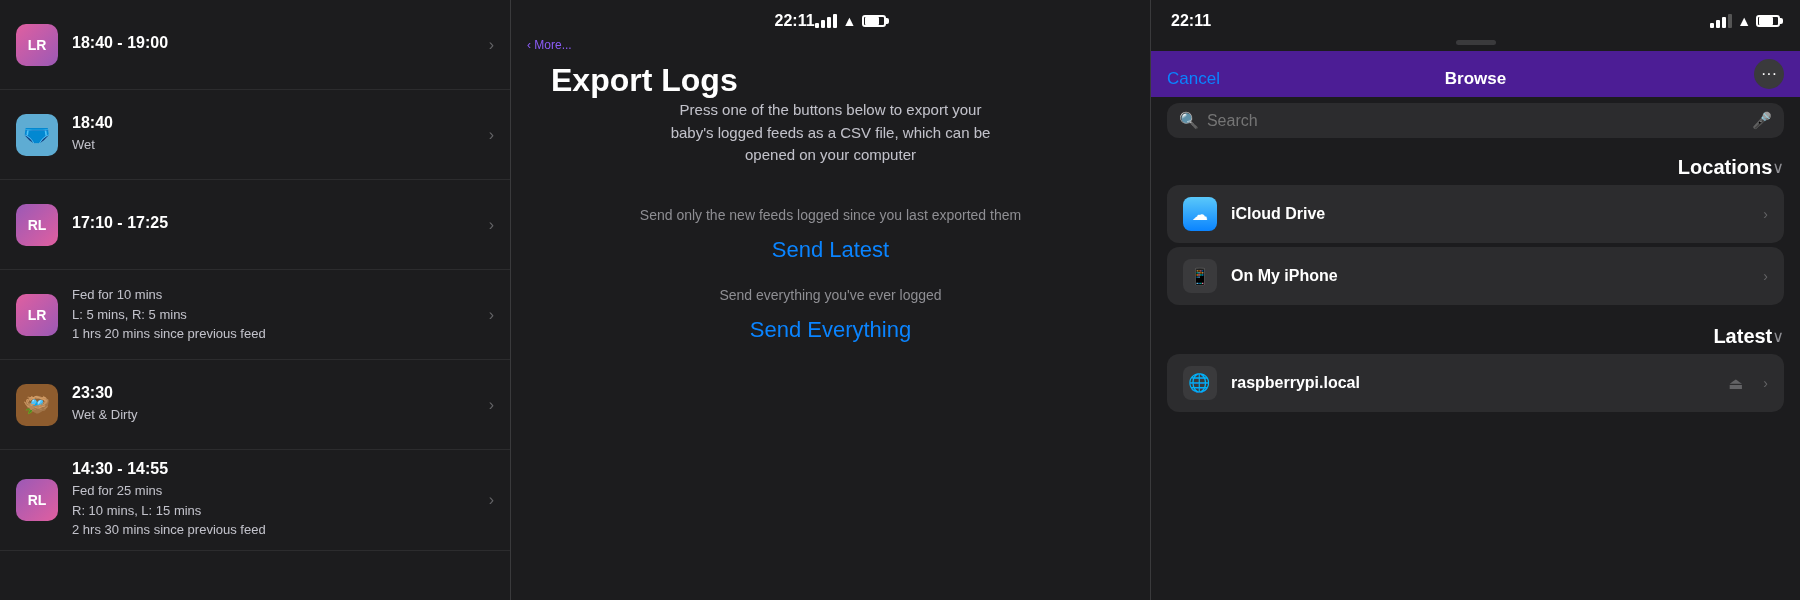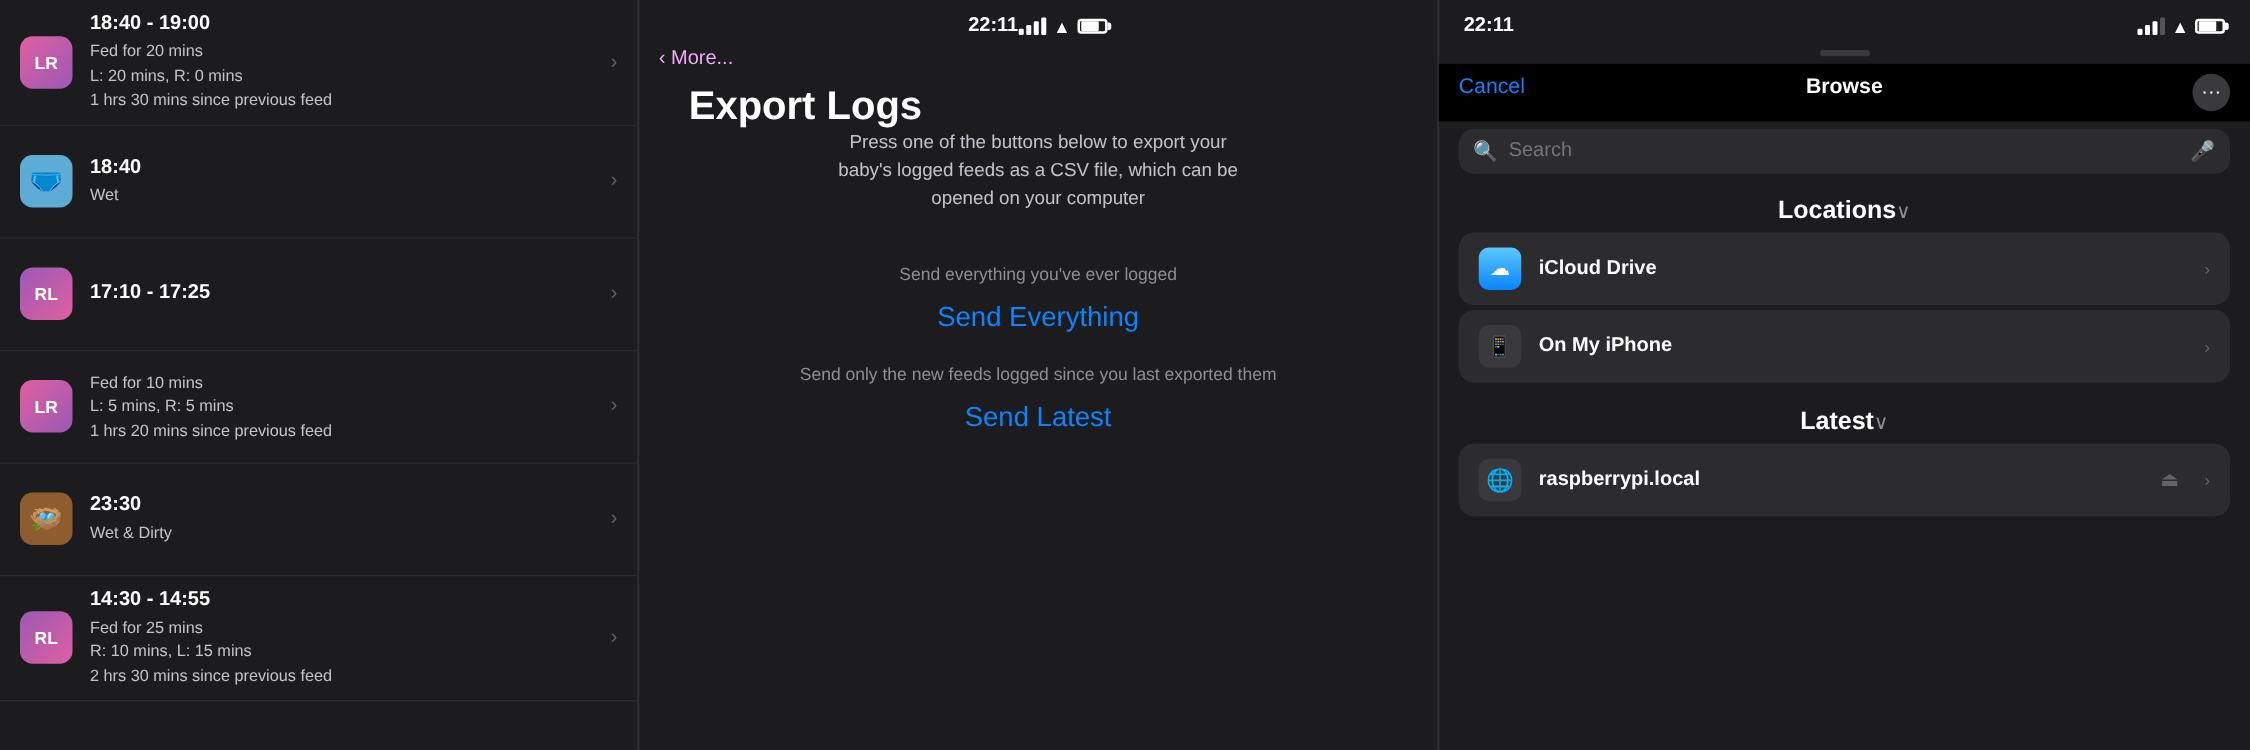--- a/index.html
+++ b/index.html
@@ -84,22 +84,22 @@
       font-size: 16px;
       font-weight: 600;
     }
     .status-icons {
       display: flex;
       gap: 6px;
       align-items: center;
     }
     .back-nav {
       padding: 4px 16px 0;
-      color: #f0abfc;
-      font-size: 16px;
+      color: #8b5cf6;
+      font-size: 12px;
       cursor: pointer;
     }
     .panel2-body {
       flex: 1;
       display: flex;
       flex-direction: column;
       align-items: center;
       padding: 10px 40px 20px;
     }
     .export-title {
@@ -200,23 +200,23 @@
       background: white;
       height: 8px;
       width: 70%;
       border-radius: 1px;
       margin-left: 1px;
     }
 
     
     .browse-header {
       display: flex;
-      align-items: flex-start;
+      align-items: flex-end;
       padding: 8px 16px;
-      background: #000000;
+      background: #4c1d95;
     }
     .browse-cancel {
       color: #0a84ff;
       font-size: 17px;
       cursor: pointer;
       flex: 1;
     }
     .browse-title {
       font-size: 17px;
       font-weight: 700;
@@ -259,21 +259,21 @@
       border: none;
       outline: none;
       color: #5eead4;
       font-size: 16px;
     }
     .mic-icon { color: #8e8e93; font-size: 16px; }
 
     
     .section-header {
       display: flex;
-      justify-content: center;
+      justify-content: flex-end;
       align-items: center;
       padding: 8px 16px 4px;
     }
     .section-title {
       font-size: 20px;
       font-weight: 700;
       color: white;
     }
     .section-chevron { color: #8e8e93; font-size: 16px; }
 
@@ -322,23 +322,20 @@
 <body>
 
 <div class="panel1">
 
   <div class="list-item">
     <div class="avatar avatar-lr">
       <span>LR</span>
     </div>
     <div class="item-content">
       <div class="item-title">18:40 - 19:00</div>
-      <div class="item-sub">
-        Fed for 20 mins<br>L: 20 mins, R: 0 mins<br>1 hrs 30 mins since previous feed
-      </div>
     </div>
     <span class="chevron-right">›</span>
   </div>
 
   <div class="list-item">
     <div class="avatar avatar-wet">
       <span class="diaper-icon">🩲</span>
     </div>
     <div class="item-content">
       <div class="item-title">18:40</div>
@@ -414,27 +411,27 @@
 
   <div class="back-nav">
     <span>‹ More...</span>
   </div>
 
   <div class="panel2-body">
     <div class="export-title">Export Logs</div>
     <div class="export-desc">Press one of the buttons below to export your baby's logged feeds as a CSV file, which can be opened on your computer</div>
 
     <div class="export-section">
+      <div class="export-hint">Send only the new feeds logged since you last exported them</div>
+      <button class="export-btn">Send Latest</button>
+    </div>
+
+    <div class="export-section">
       <div class="export-hint">Send everything you've ever logged</div>
       <button class="export-btn">Send Everything</button>
-    </div>
-
-    <div class="export-section">
-      <div class="export-hint">Send only the new feeds logged since you last exported them</div>
-      <button class="export-btn">Send Latest</button>
     </div>
   </div>
 </div>
 
 <div class="panel3">
   <div class="status-bar-3">
     <span class="status-time">22:11</span>
     <div class="status-right">
       <div class="signal-bars">
         <div class="bar" style="height:5px;"></div>

